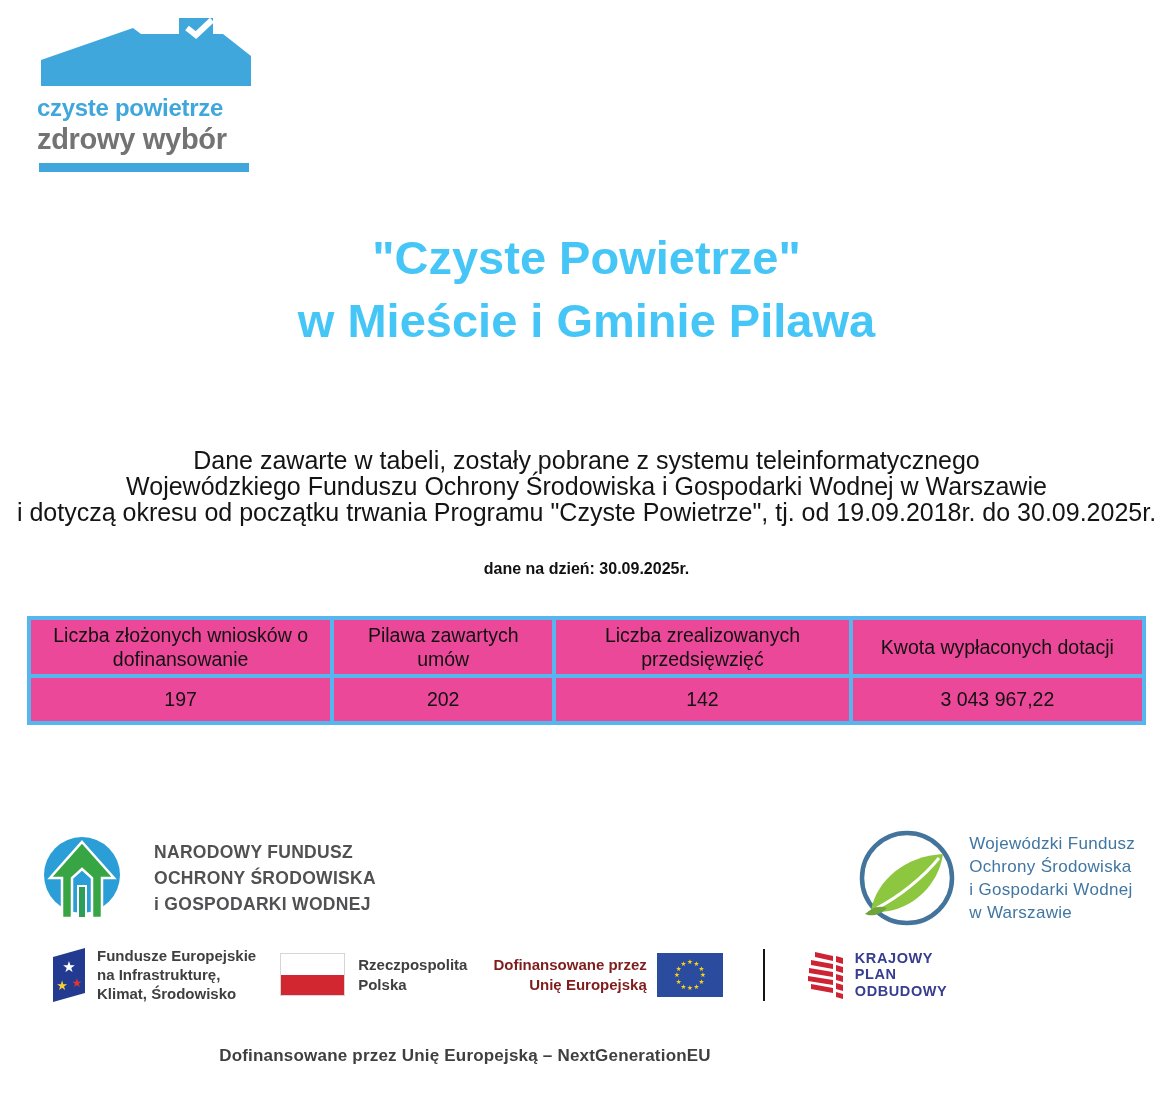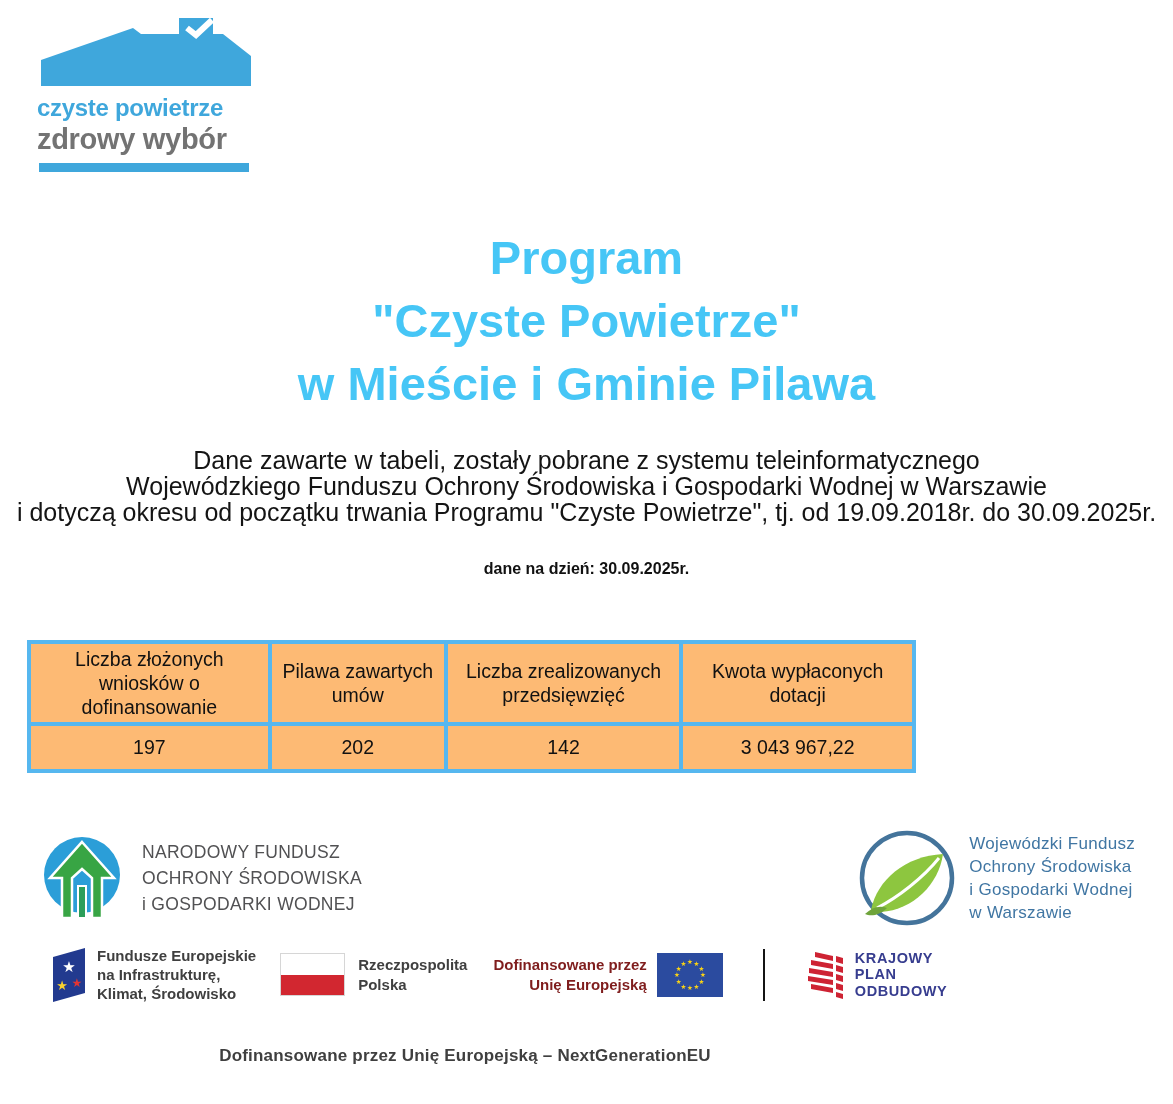--- a/index.html
+++ b/index.html
@@ -17,34 +17,34 @@
   
   .title { position:absolute; top:226px; left:0; width:100%; text-align:center;
            color:#46c6f6; font-weight:bold; font-size:47px; line-height:63px; }
   
   .intro { position:absolute; top:447px; left:0; width:100%; text-align:center;
            color:#141414; font-size:25px; line-height:26px; }
   
   .as-of { position:absolute; top:560px; left:0; width:100%; text-align:center;
            color:#111; font-size:16px; font-weight:bold; }
   
-  table.stats { position:absolute; top:640px; left:27px; width:889px; border-collapse:collapse;
-                table-layout:fixed; background:#fdba74; }
+  table.stats { position:absolute; top:616px; left:27px; width:1119px; border-collapse:collapse;
+                table-layout:fixed; background:#ec4899; }
   table.stats th, table.stats td {
     border:4px solid #56b7ef; text-align:center; vertical-align:middle;
     font-size:19.5px; font-weight:normal; color:#111; padding:3px 10px;
   }
   table.stats th { height:56px; line-height:24px; }
   table.stats td { height:47px; }
   .c1 { width:27.2%; } .c2 { width:19.9%; } .c3 { width:26.6%; } .c4 { width:26.3%; }
   
   .partners { position:absolute; top:828px; left:0; right:0; padding:0 38px;
               display:flex; align-items:center; }
   .partner { display:flex; align-items:center; }
-  .nfos-text { margin-left:16px; color:#515153; font-weight:normal; font-size:17.5px; line-height:26px; letter-spacing:0.3px; }
+  .nfos-text { margin-left:28px; color:#515153; font-weight:bold; font-size:17.5px; line-height:26px; letter-spacing:0.3px; }
   .wfos { margin-left:auto; }
   .wfos-text { margin-left:12px; color:#4076a3; font-size:17px; line-height:23px; letter-spacing:0.3px; }
   .pilawa { margin-left:45px; }
   .pilawa-text { margin-left:14px; color:#3b3b39; }
   .pilawa-small { font-size:11.5px; font-weight:bold; letter-spacing:1.6px; }
   .pilawa-big { font-size:31px; font-weight:bold; letter-spacing:2px; margin-top:2px; }
   
   .eu-row { position:absolute; top:946px; left:52px; display:flex; align-items:center; }
   .fe-text { margin-left:11px; color:#3f3f3f; font-size:15px; font-weight:bold; line-height:19px; }
   .pl-flag { margin-left:24px; width:65px; height:43px; border:1px solid #d6d6d6; }
@@ -69,21 +69,20 @@
     <svg width="218" height="74" viewBox="0 0 218 74">
       <path fill="#3fa7dc" d="M4,70 L4,44 L96,12 L104,18 L142,18 L142,2 L176,2 L176,18 L186,18 L214,40 L214,70 Z"></path>
       <polyline points="150,12 159,19 175,4" fill="none" stroke="#ffffff" stroke-width="6"></polyline>
     </svg>
     <div class="brand-line1">czyste powietrze</div>
     <div class="brand-line2">zdrowy wybór</div>
     <div class="brand-bar"></div>
   </div>
 
   <div class="title">
-    <div>Program</div>
     <div>"Czyste Powietrze"</div>
     <div>w Mieście i Gminie Pilawa</div>
   </div>
 
   <div class="intro">
     <div>Dane zawarte w tabeli, zostały pobrane z systemu teleinformatycznego</div>
     <div>Wojewódzkiego Funduszu Ochrony Środowiska i Gospodarki Wodnej w Warszawie</div>
     <div>i dotyczą okresu od początku trwania Programu "Czyste Powietrze", tj. od 19.09.2018r. do 30.09.2025r.</div>
   </div>
 

